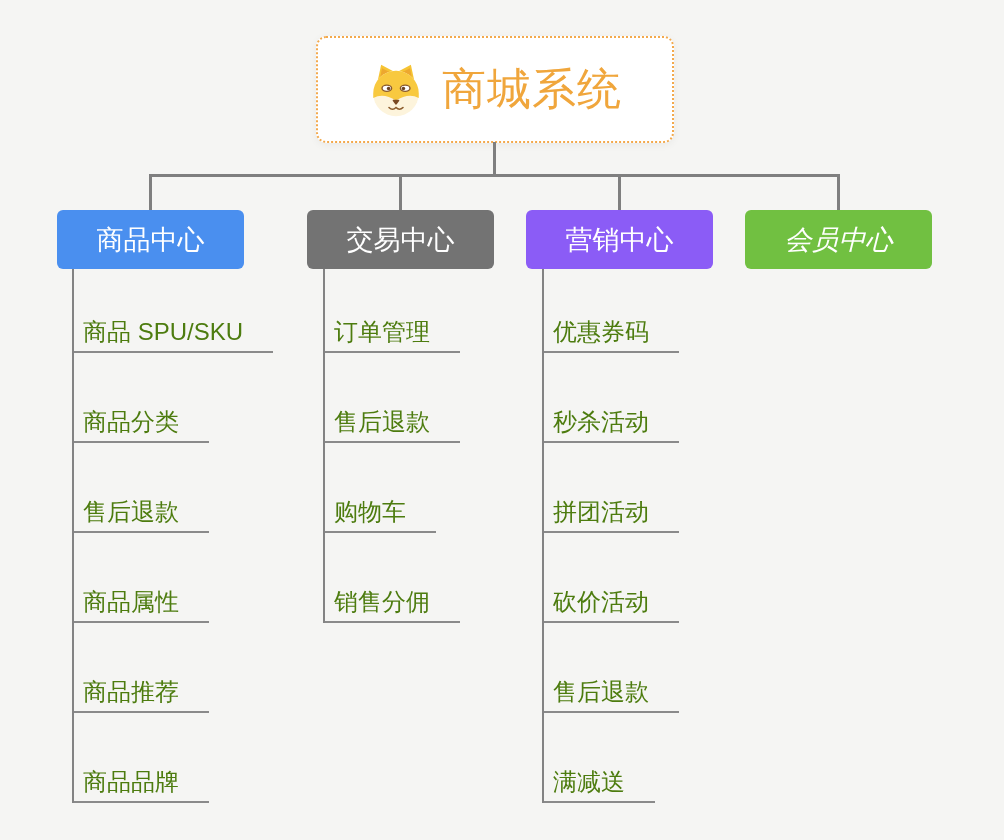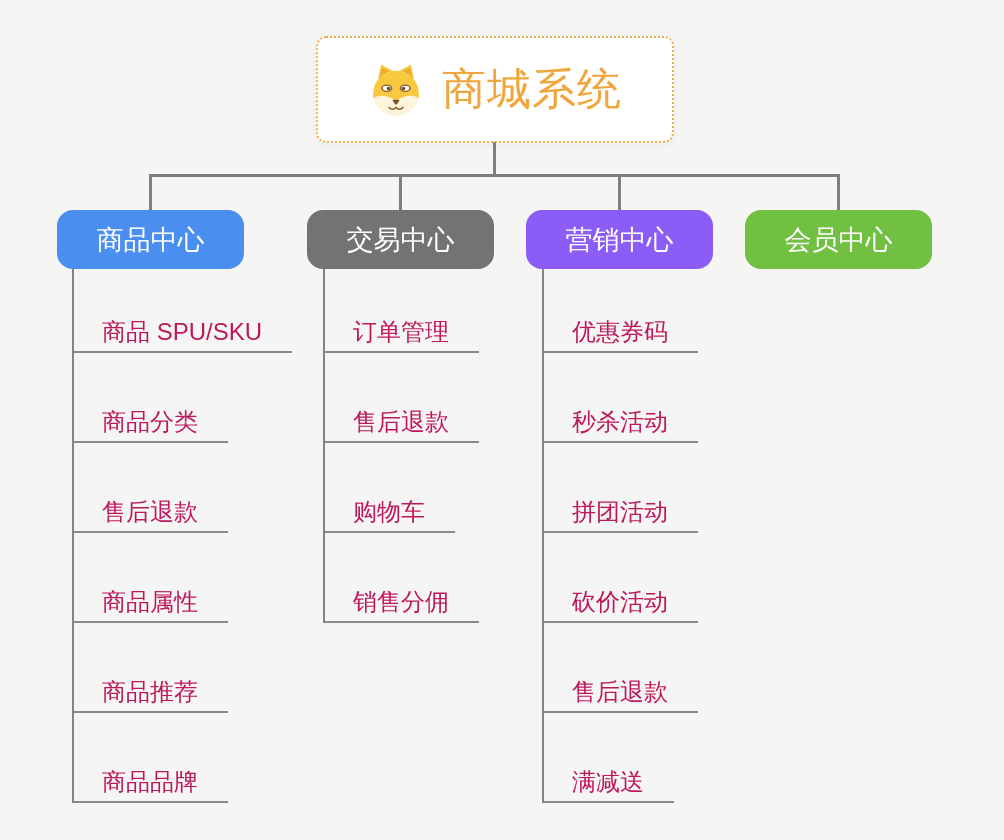--- a/index.html
+++ b/index.html
@@ -38,21 +38,21 @@
   .line-bus{left:149px;top:174px;width:691px;height:3px;}
   .drop{top:174px;width:3px;height:37px;}
   .drop.d0{left:149px;}
   .drop.d1{left:399px;}
   .drop.d2{left:618px;}
   .drop.d3{left:837px;}
 
   
   .branch-box{
     position:absolute;top:210px;width:187px;height:59px;
-    border-radius:16px;
+    border-radius:6px;
     color:#ffffff;font-size:27px;
     display:flex;align-items:center;justify-content:center;
     white-space:nowrap;
     box-sizing:border-box;
   }
   .branch-box.c0{left:57px;}
   .branch-box.c1{left:307px;}
   .branch-box.c2{left:526px;}
   .branch-box.c3{left:745px;}
 
@@ -67,23 +67,23 @@
   .items.c2{left:542px;}
   .items.c3{left:761px;}
   .items li{
     height:90px;
     display:flex;align-items:flex-end;
   }
   .items li:first-child{height:84px;}
   .leaf{
     display:inline-block;
     border-bottom:2px solid #8a8a8a;
-    padding:0 30px 5px 28px;
+    padding:0 30px 5px 9px;
     font-size:24px;line-height:1.15;
-    color:#be185d;
+    color:#4d7c0f;
     white-space:nowrap;
   }
 </style>
 </head>
 <body>
 
 <div class="stage">
 
   <div class="root-box">
     <svg class="doge" viewBox="0 0 64 64" aria-hidden="true">
@@ -106,21 +106,21 @@
   <div class="line line-root-v"></div>
   <div class="line line-bus"></div>
   <div class="line drop d0"></div>
   <div class="line drop d1"></div>
   <div class="line drop d2"></div>
   <div class="line drop d3"></div>
 
   <div class="branch-box c0" style="background-color: rgb(74, 143, 239);">商品中心</div>
   <div class="branch-box c1" style="background-color: #737373;">交易中心</div>
   <div class="branch-box c2" style="background-color: #8b5cf6;">营销中心</div>
-  <div class="branch-box c3" style="background-color: rgb(113, 192, 65);">会员中心</div>
+  <div class="branch-box c3" style="background-color: rgb(113, 192, 65); font-style: italic;">会员中心</div>
 
   <ul class="items c0">
     <li>
         <span class="leaf">商品 SPU/SKU</span>
       </li>
     <li>
         <span class="leaf">商品分类</span>
       </li>
     <li>
         <span class="leaf">售后退款</span>

